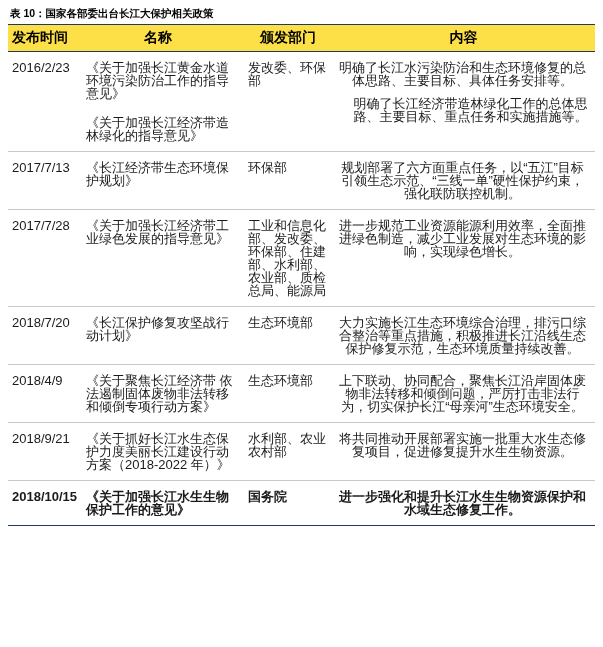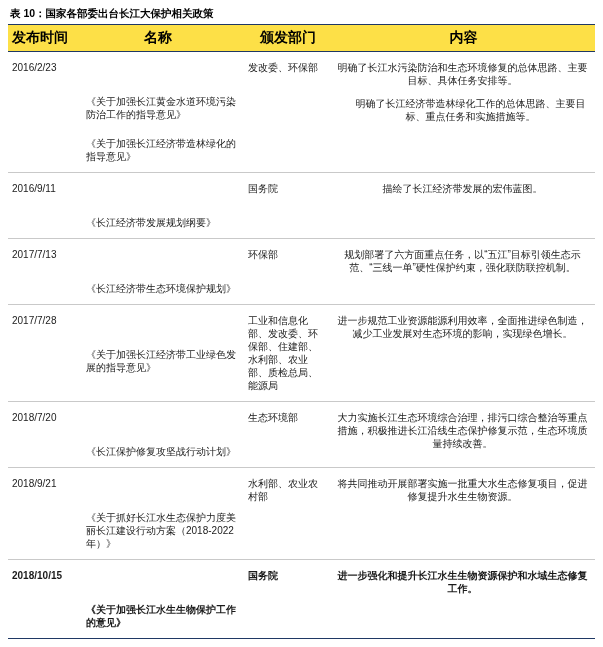--- a/index.html
+++ b/index.html
@@ -51,38 +51,37 @@
     padding: 4px 4px 4px 4px;
     vertical-align: middle;
     white-space: nowrap;
   }
   table.policy tbody td {
     border-bottom: 0.7px solid #c9c9c9;
     padding: 9px 6px 9px 4px;
     vertical-align: top;
     line-height: 13px;
     color: #1a1a1a;
-    font-size: 10px;
+    font-size: 13px;
   }
   table.policy tbody tr:last-child td {
     border-bottom: 1.1px solid #1f3864;
     font-weight: bold;
   }
   td.date {
     white-space: nowrap;
     padding-left: 4px;
   }
   td.name {
     text-align: left;
   }
   td.name .nm {
     display: block;
     padding-left: 10px;
     text-indent: 0;
-    margin-top: 34px;
   }
   td.name .nm + .nm {
     margin-top: 16px;
   }
   td.dept {
     text-align: left;
   }
   td.content .ct {
     display: block;
     text-align: center;
@@ -122,30 +121,20 @@
           <span class="nm">《关于加强长江黄金水道环境污染防治工作的指导意见》</span>
           <span class="nm">《关于加强长江经济带造林绿化的指导意见》</span>
         </td>
         <td class="dept">发改委、环保部</td>
         <td class="content">
           <span class="ct">明确了长江水污染防治和生态环境修复的总体思路、主要目标、具体任务安排等。</span>
           <span class="ct">明确了长江经济带造林绿化工作的总体思路、主要目标、重点任务和实施措施等。</span>
         </td>
       </tr>
 
-      <tr>
-        <td class="date">2016/9/11</td>
-        <td class="name">
-          <span class="nm">《长江经济带发展规划纲要》</span>
-        </td>
-        <td class="dept">国务院</td>
-        <td class="content">
-          <span class="ct">描绘了长江经济带发展的宏伟蓝图。</span>
-        </td>
-      </tr>
 
       <tr>
         <td class="date">2017/7/13</td>
         <td class="name">
           <span class="nm">《长江经济带生态环境保护规划》</span>
         </td>
         <td class="dept">环保部</td>
         <td class="content">
           <span class="ct">规划部署了六方面重点任务，以“五江”目标引领生态示范、“三线一单”硬性保护约束，强化联防联控机制。</span>
         </td>
@@ -166,20 +155,30 @@
         <td class="date">2018/7/20</td>
         <td class="name">
           <span class="nm">《长江保护修复攻坚战行动计划》</span>
         </td>
         <td class="dept">生态环境部</td>
         <td class="content">
           <span class="ct">大力实施长江生态环境综合治理，排污口综合整治等重点措施，积极推进长江沿线生态保护修复示范，生态环境质量持续改善。</span>
         </td>
       </tr>
 
+      <tr>
+        <td class="date">2018/4/9</td>
+        <td class="name">
+          <span class="nm">《关于聚焦长江经济带 依法遏制固体废物非法转移和倾倒专项行动方案》</span>
+        </td>
+        <td class="dept">生态环境部</td>
+        <td class="content">
+          <span class="ct">上下联动、协同配合，聚焦长江沿岸固体废物非法转移和倾倒问题，严厉打击非法行为，切实保护长江“母亲河”生态环境安全。</span>
+        </td>
+      </tr>
 
 
       <tr>
         <td class="date">2018/9/21</td>
         <td class="name">
           <span class="nm">《关于抓好长江水生态保护力度美丽长江建设行动方案（2018-2022 年）》</span>
         </td>
         <td class="dept">水利部、农业农村部</td>
         <td class="content">
           <span class="ct">将共同推动开展部署实施一批重大水生态修复项目，促进修复提升水生生物资源。</span>

